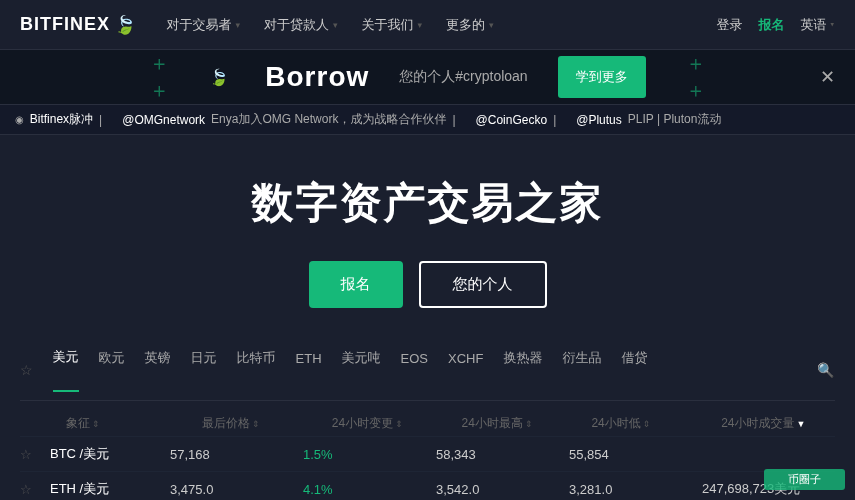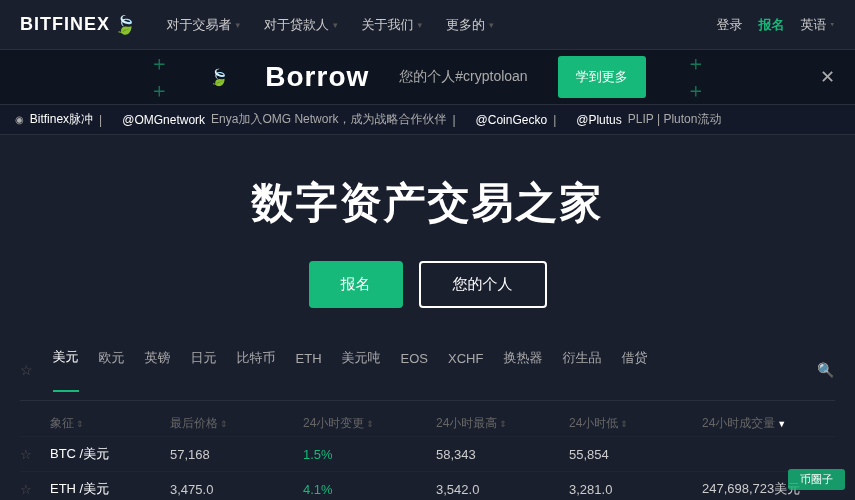--- a/index.html
+++ b/index.html
@@ -240,20 +240,21 @@
     .market-table {
       width: 100%;
       font-size: 13px;
     }
     .table-header {
       display: grid;
       grid-template-columns: 30px 120px 1fr 1fr 1fr 1fr 1fr;
       padding: 4px 0;
       color: #666;
       font-size: 12px;
+      gap: 16px;
     }
     .table-header span {
       display: flex;
       align-items: center;
       gap: 2px;
     }
     .table-row {
       display: grid;
       grid-template-columns: 30px 120px 1fr 1fr 1fr 1fr 1fr;
       padding: 8px 0;
@@ -268,21 +269,21 @@
     .positive { color: #16b979; }
     .star-icon { color: #555; font-size: 13px; cursor: pointer; }
     .pair-name { color: #fff; font-weight: 400; }
     .watermark {
       position: absolute;
       bottom: 10px;
       right: 10px;
       background: rgba(22, 185, 121, 0.8);
       color: #fff;
       font-size: 11px;
-      padding: 3px 12px;
+      padding: 3px 24px;
       border-radius: 3px;
     }
   </style>
 </head>
 <body>
 
 <nav class="navbar">
   <div class="logo">
     <span class="logo-text">BITFINEX</span>
     <span class="logo-icon">🍃</span>

